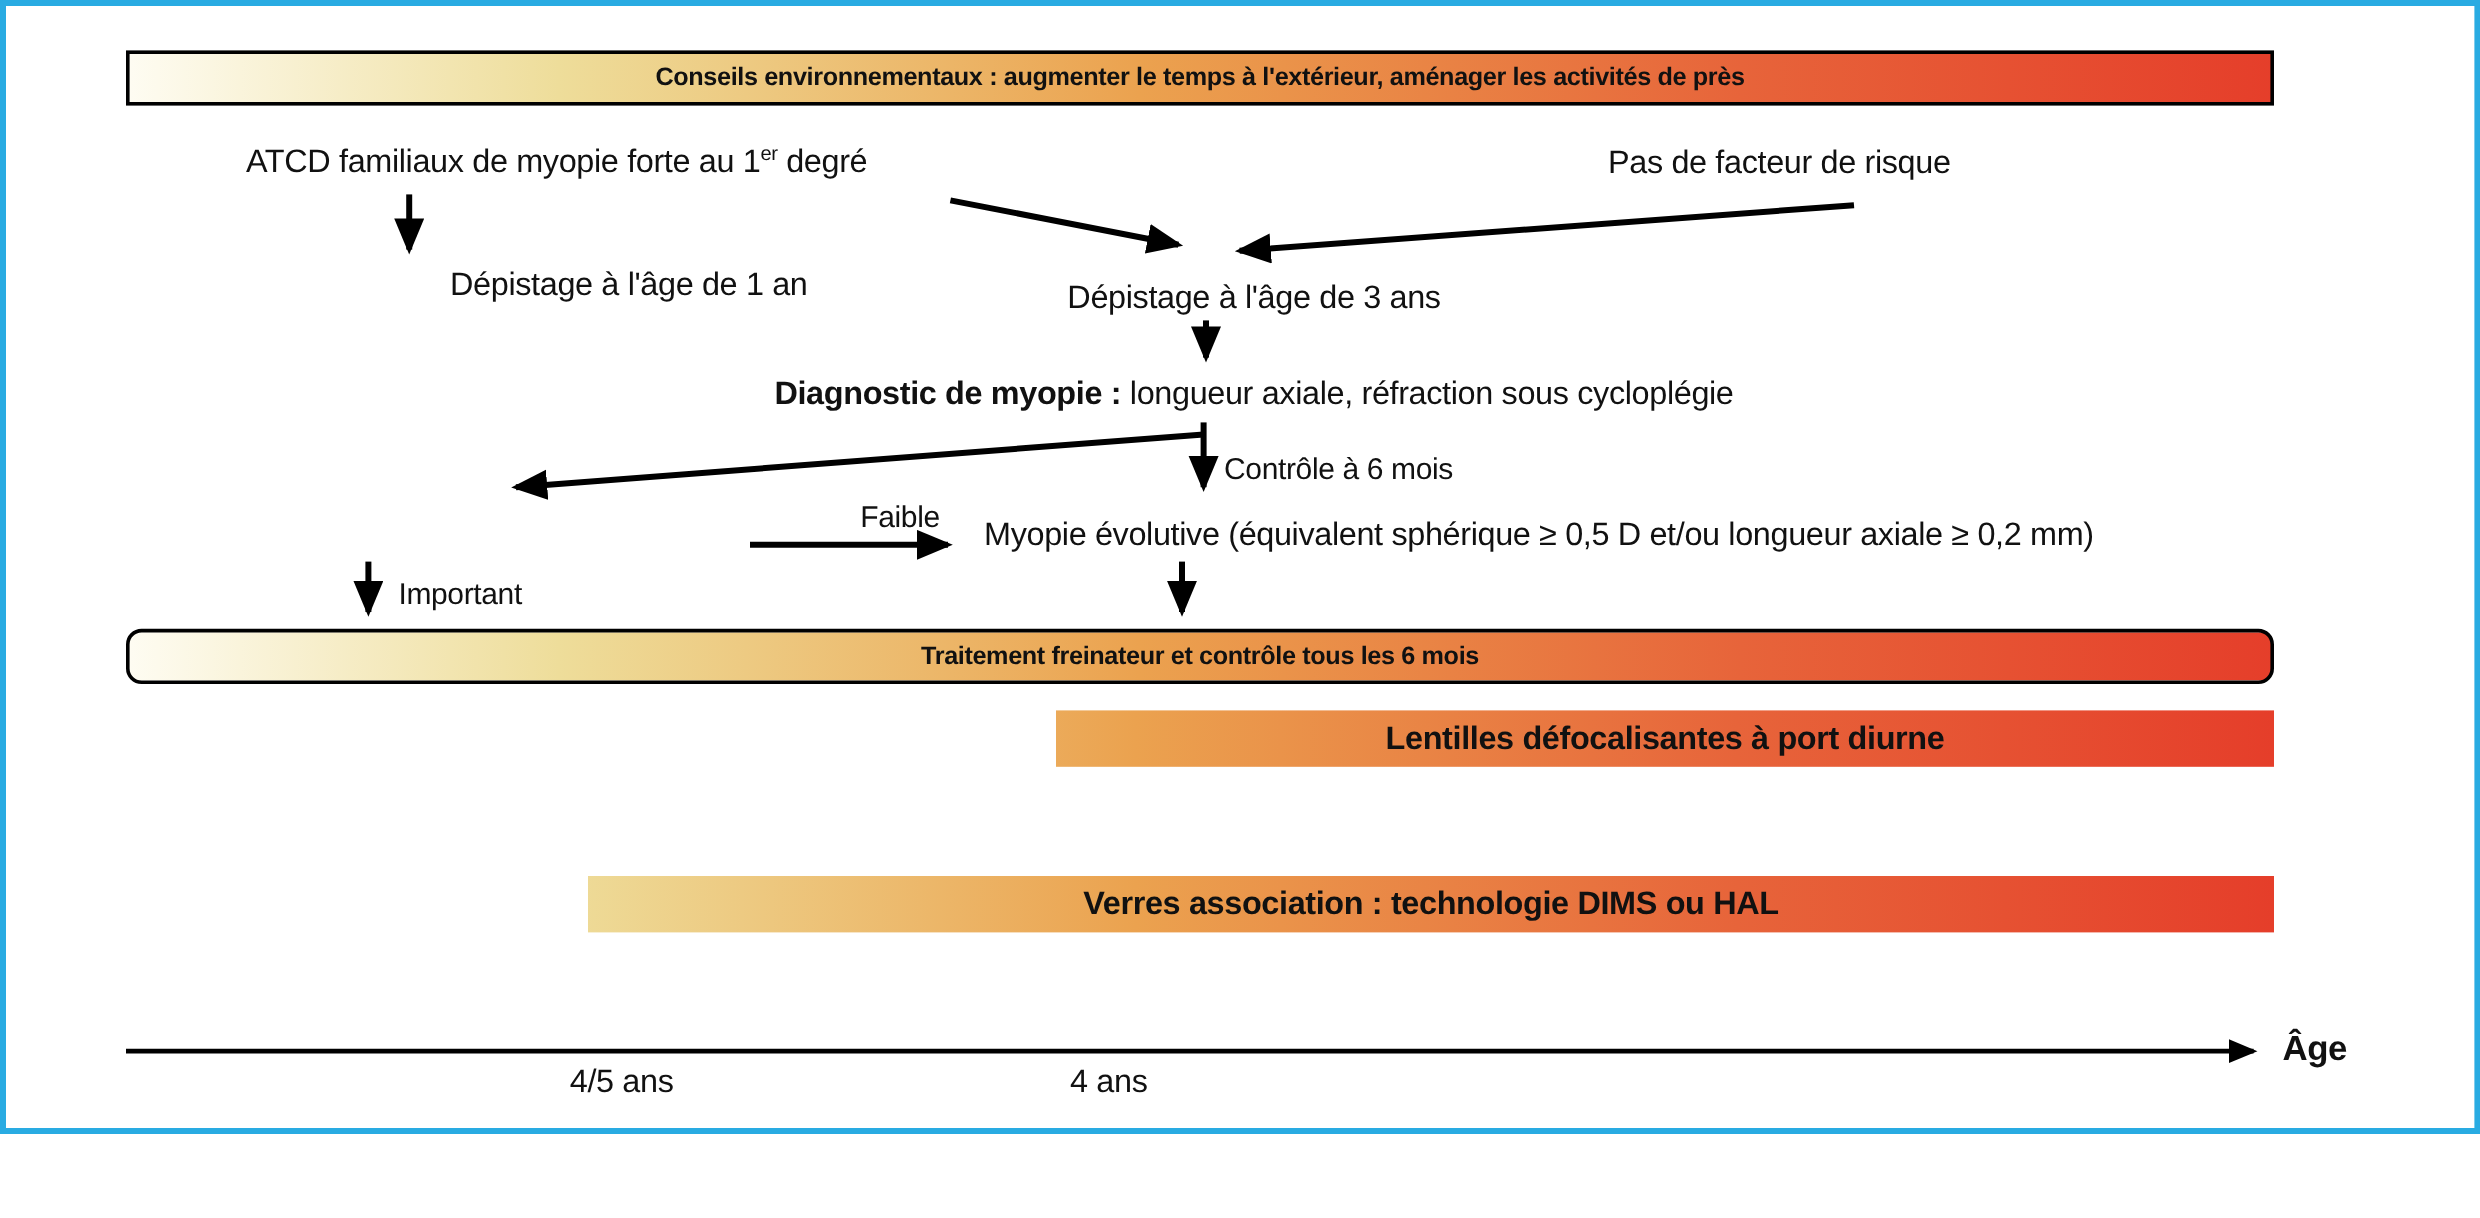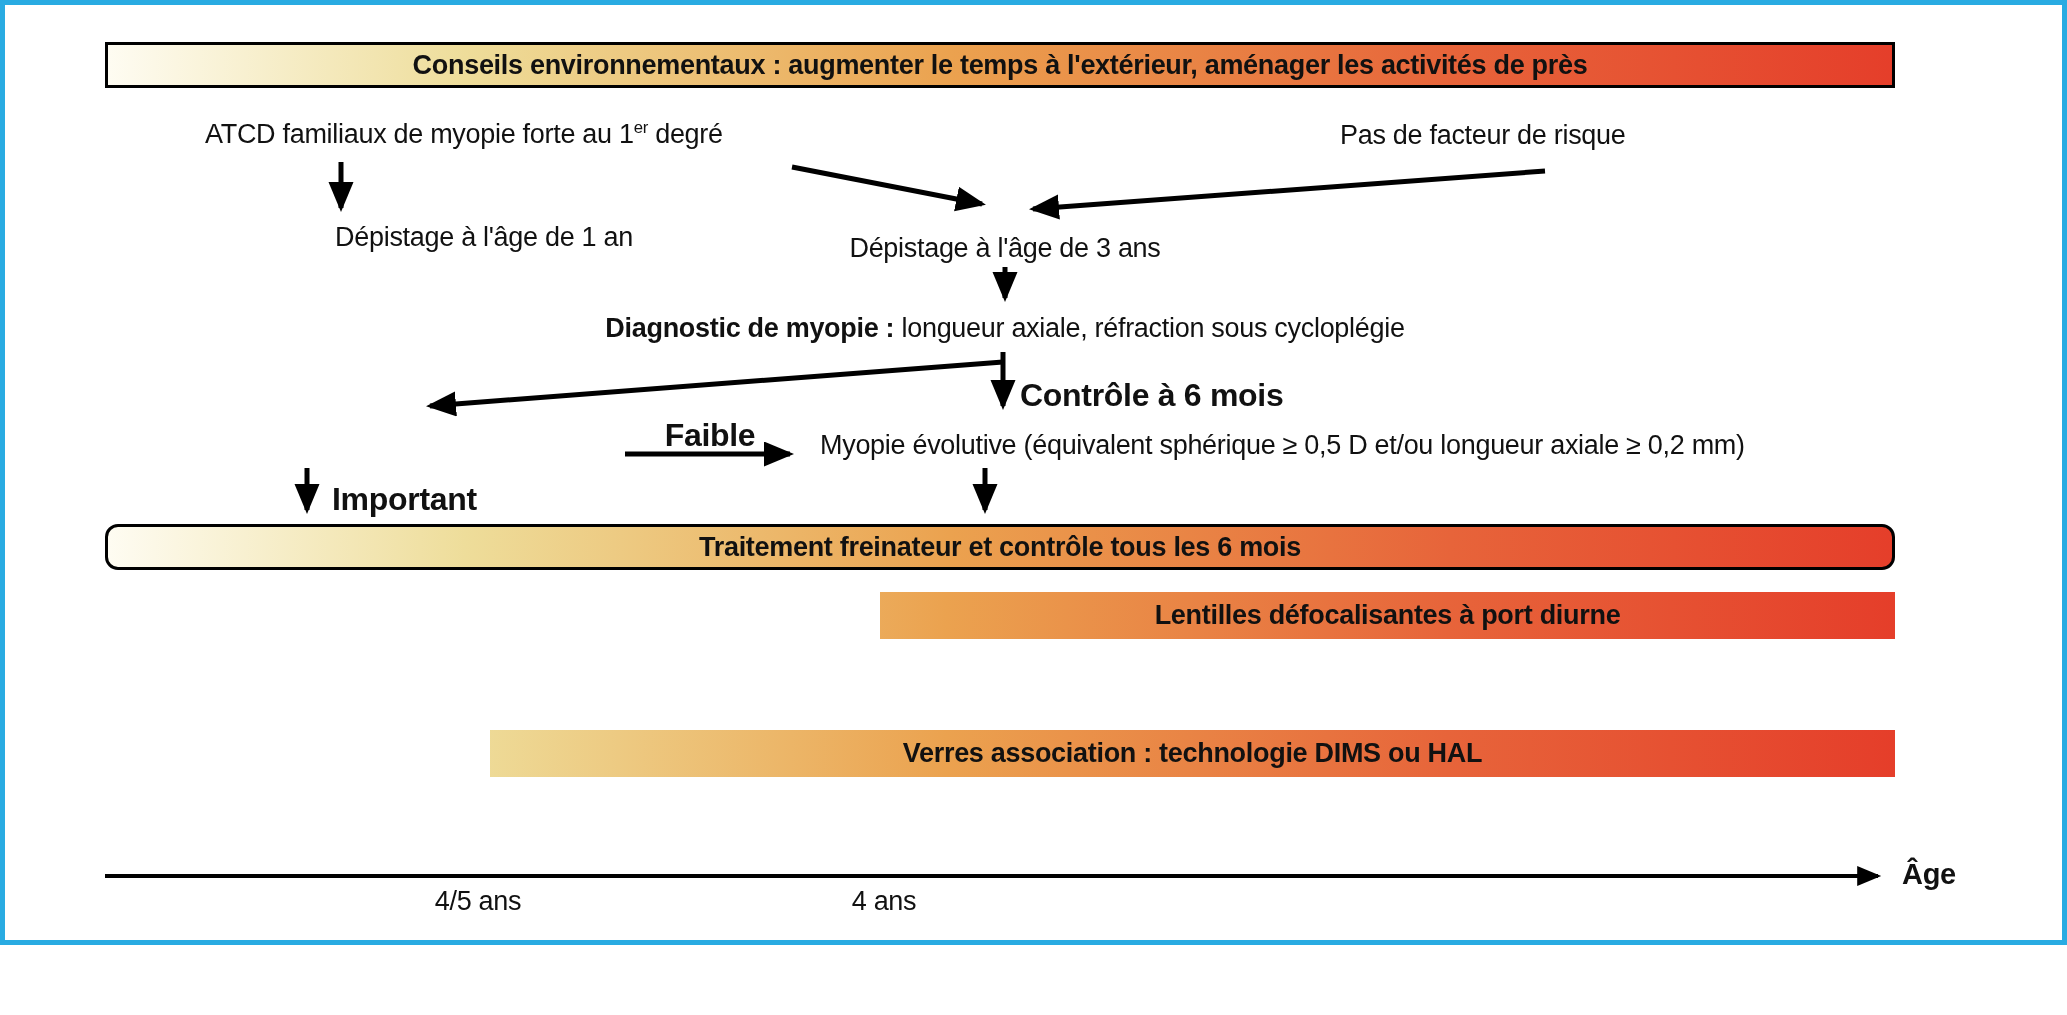--- a/index.html
+++ b/index.html
@@ -2,31 +2,31 @@
 <html><head>
 <meta charset="utf-8">
 <style>
   html,body{margin:0;padding:0;background:#fff;}
   body{font-family:"Liberation Sans", sans-serif; color:#111;}
   .canvas{position:relative;width:2067px;height:1015px;background:#fff;overflow:hidden;letter-spacing:-0.3px;}
   .frame{position:absolute;left:0;top:0;width:2067px;height:945px;border:5px solid #29abe2;box-sizing:border-box;background:#fff;}
   .grad{background-image:linear-gradient(90deg,#fefcf2 0%,#eedd9a 20%,#eba24f 47%,#e7643a 75%,#e53e2a 100%);
         background-size:1790px 100%;background-repeat:no-repeat;}
   .banner{position:absolute;left:105px;width:1790px;height:46px;border:3px solid #000;box-sizing:border-box;
-          display:flex;align-items:center;justify-content:center;font-weight:bold;font-size:27px;}
+          display:flex;align-items:center;justify-content:center;font-weight:bold;font-size:21px;}
   .banner-top{top:42px;}
   .banner-treat{top:524px;border-radius:13px;}
   .bar{position:absolute;height:47px;display:flex;align-items:center;justify-content:center;font-weight:bold;font-size:27px;box-sizing:border-box;}
   .bar1{left:880px;top:592px;width:1015px;background-position:-775px 0;}
   .bar2{left:683px;top:661px;width:1212px;background-position:-578px 0;}
   .bar3{left:490px;top:730px;width:1405px;background-position:-385px 0;}
   .bar4{left:105px;top:800px;width:1790px;background-position:0 0;}
   .txt{position:absolute;font-size:27px;white-space:nowrap;}
-  .small{font-size:32px;font-weight:bold;}
-  .ctr{text-align:center;}
+  .small{font-size:25px;}
+  .ctr{text-align:center;margin-left:40px;}
   sup{font-size:0.62em;}
   .arrows{position:absolute;left:0;top:0;width:2067px;height:1015px;pointer-events:none;}
   .axis-age{position:absolute;left:1902px;top:858px;font-size:29px;font-weight:bold;white-space:nowrap;}
   .caption{position:absolute;left:6px;top:982px;font-size:28px;white-space:nowrap;}
   .b{font-weight:bold;}
 </style>
 </head>
 <body>
 
 <div class="canvas">

